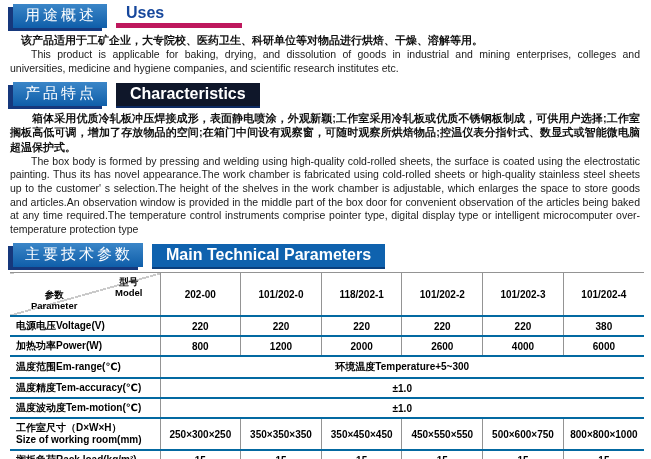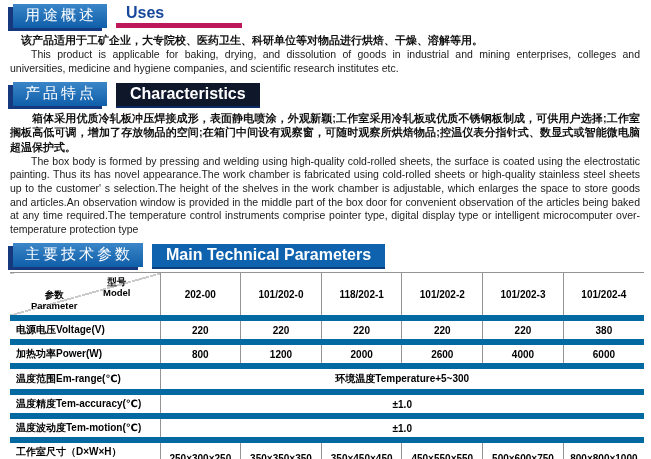--- a/index.html
+++ b/index.html
@@ -42,33 +42,33 @@
     font-size:10.5px;line-height:1.3;text-indent:2em;text-align:justify;
     margin:1px 2px 7px 2px;color:#1a1a1a;
   }
 
   
   .spec-table{
     width:634px;margin-left:2px;border-collapse:collapse;table-layout:fixed;
     border-top:1px solid #949494;border-bottom:1px solid #949494;
   }
   .spec-table td{
-    border-top:6px solid #0369a1;
+    border-top:2px solid #0369a1;
     font-size:10px;font-weight:bold;text-align:center;
     padding:3px 1px;vertical-align:middle;color:#000;
   }
   .spec-table td + td{border-left:1px solid #949494;}
   .spec-table td.lbl{text-align:left;padding-left:6px;line-height:1.2;}
   .spec-table tr.hdr td{border-top:none;height:32px;}
   .corner{position:relative;height:36px;}
   td.corner-cell{
     background:linear-gradient(to bottom right,
       transparent 49.5%, #949494 49.5%, #949494 50.6%, transparent 50.6%);
   }
-  .corner-model{position:absolute;top:1px;right:28px;text-align:center;line-height:1.15;font-size:9.5px;font-weight:bold;}
+  .corner-model{position:absolute;top:1px;right:16px;text-align:center;line-height:1.15;font-size:9.5px;font-weight:bold;}
   .corner-param{position:absolute;bottom:1px;left:20px;text-align:center;line-height:1.15;font-size:9.5px;font-weight:bold;}
 </style>
 </head>
 <body>
 
 <div class="page">
 
   <div class="sec-head">
     <div class="zh-box">用途概述</div>
     <div class="en-underline">Uses</div>

